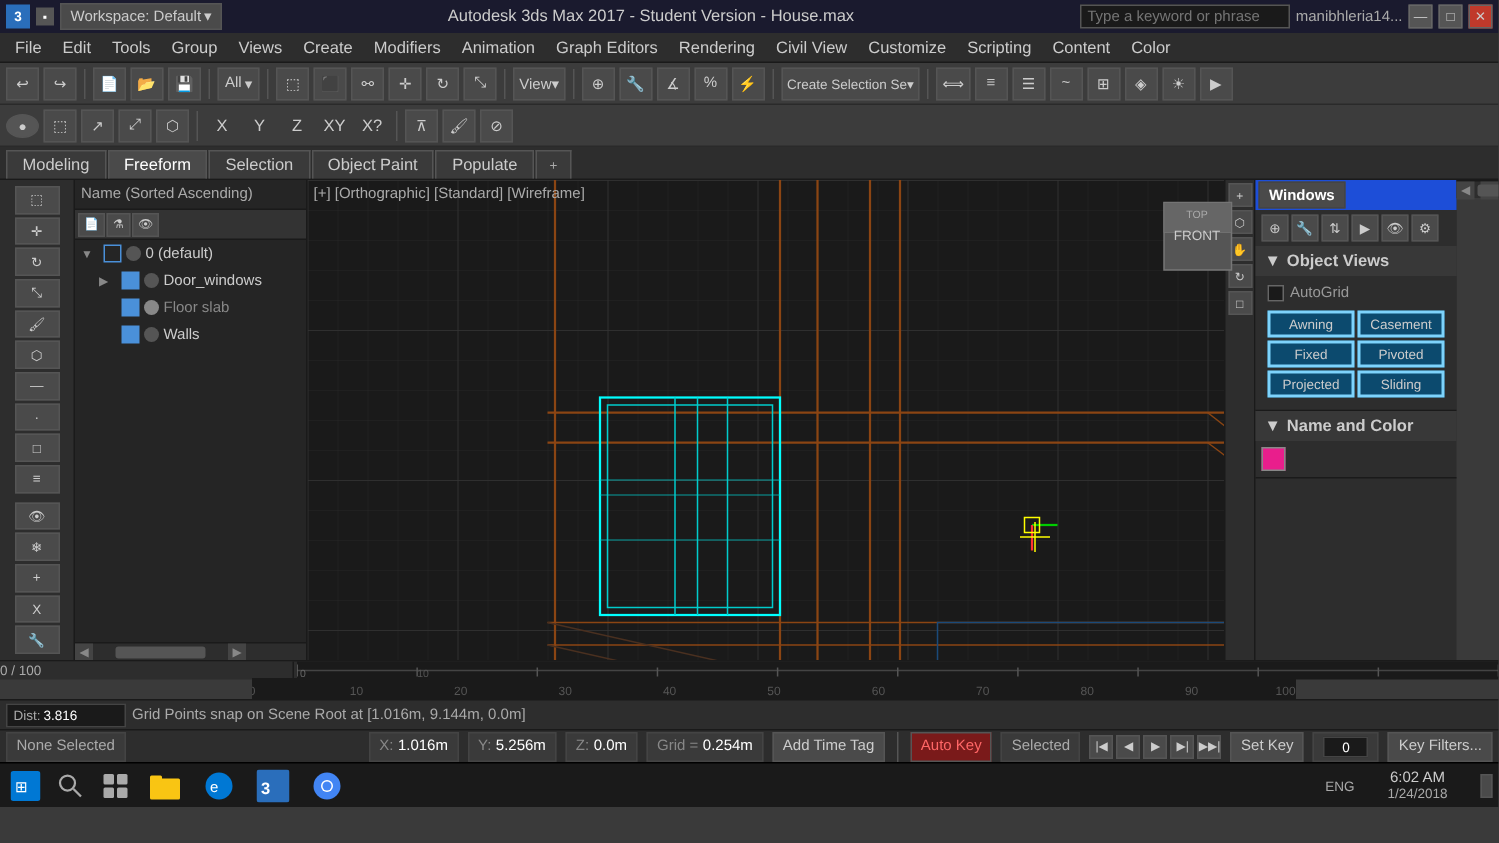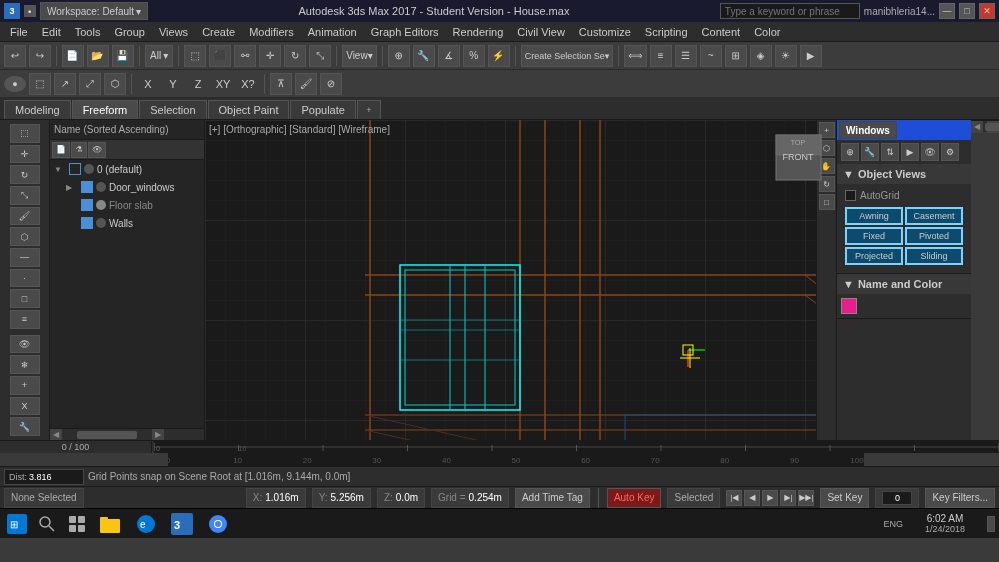--- a/index.html
+++ b/index.html
@@ -421,21 +421,21 @@
       <div style="flex:1;height:8px;background:#1a1a1a;margin:0 2px;position:relative;">
         <div style="position:absolute;left:0;width:40px;height:8px;background:#555;border-radius:2px;"></div>
       </div>
       <div style="width:12px;height:12px;background:#444;display:flex;align-items:center;justify-content:center;font-size:8px;color:#888;cursor:pointer;">▶</div>
     </div>
   </div>
 </div>
 
 <div id="timeline-area" style="height:12px;background:#2d2d2d;display:flex;align-items:center;padding:0;position:relative;border-top:1px solid #1a1a1a;">
 
-  <div style="width:152px;height:12px;background:#2d2d2d;border-right:1px solid #1a1a1a;display:flex;align-items:center;justify-content:center;font-size:9px;color:#aaa;">
+  <div style="width:196px;height:12px;background:#2d2d2d;border-right:1px solid #1a1a1a;display:flex;align-items:center;justify-content:flex-start;font-size:9px;color:#aaa;">
     <span>0 / 100</span>
   </div>
   <div style="flex:1;height:12px;background:#1a1a1a;position:relative;overflow:hidden;">
     <svg width="100%" height="12" xmlns="http://www.w3.org/2000/svg">
       <line x1="0" y1="6" x2="100%" y2="6" stroke="#444" stroke-width="1"></line>
 
       <line x1="0%" y1="2" x2="0%" y2="10" stroke="#666" stroke-width="1"></line>
       <text x="2" y="10" fill="#666" font-size="7">0</text>
       <line x1="10%" y1="4" x2="10%" y2="10" stroke="#555" stroke-width="1"></line>
       <text x="calc(10% + 2px)" y="10" fill="#555" font-size="7">10</text>

